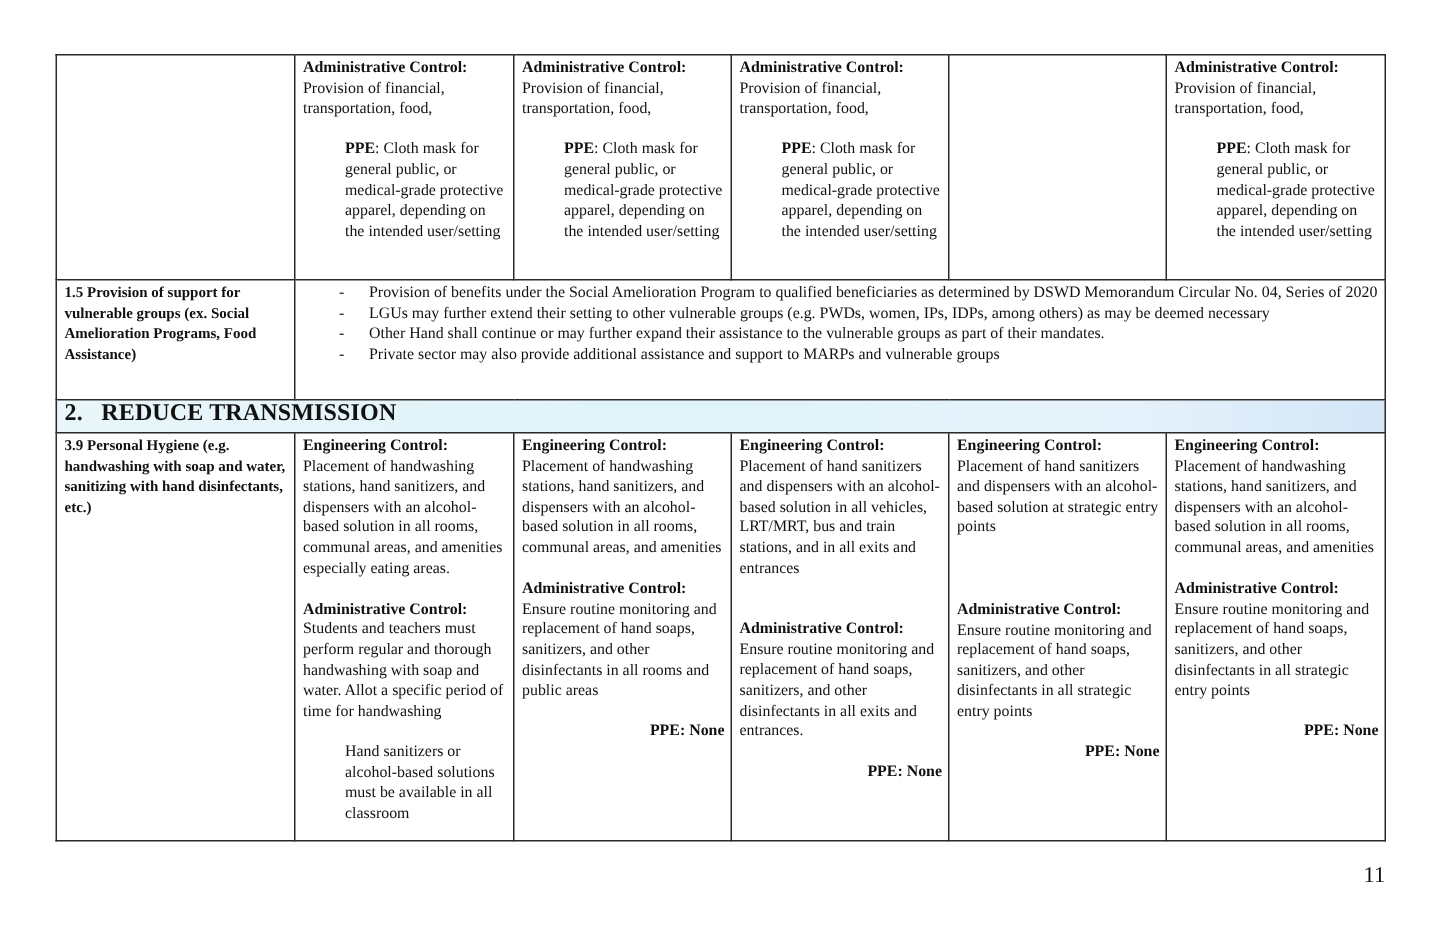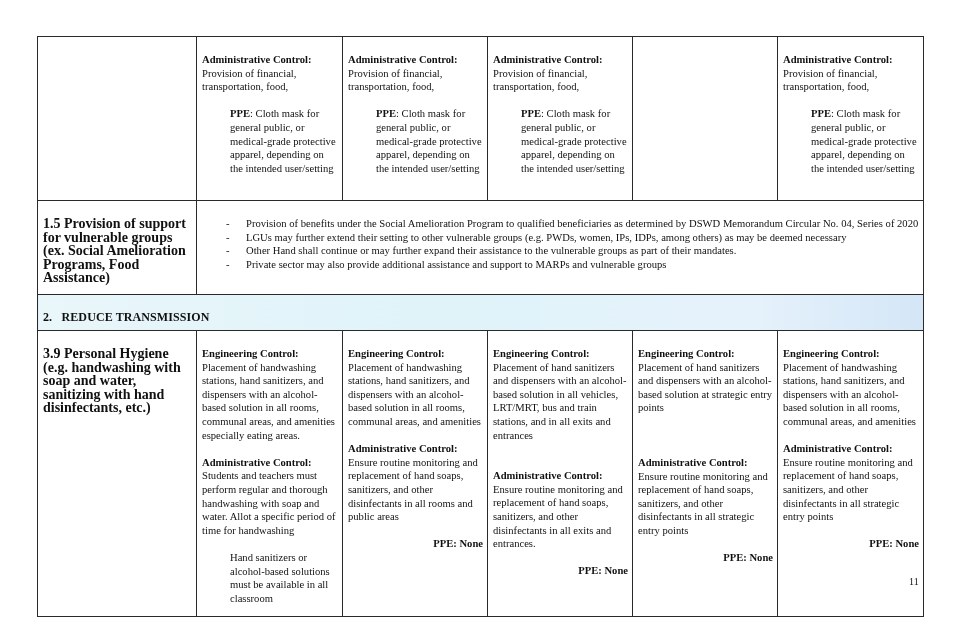--- a/index.html
+++ b/index.html
@@ -9,47 +9,47 @@
     color: #111;
   }
   .page { position: absolute; left: 0; top: 0; width: 960px; height: 627px; background: #fff; }
   table.guidelines {
     position: absolute; left: 37px; top: 36px; width: 886px;
     border-collapse: collapse; table-layout: fixed;
     font-size: 10.6px; line-height: 13.6px;
   }
   table.guidelines td {
     border: 1.3px solid #2a2a2a; vertical-align: top;
-    padding: 16px 4px 3px 5px;
+    padding: 2px 4px 3px 5px;
   }
   col.c0 { width: 159px; }
   col.c1 { width: 146px; }
   col.c2 { width: 145px; }
   col.c3 { width: 145px; }
   col.c4 { width: 145px; }
   col.c5 { width: 146px; }
   .row-ppe td { height: 144px; }
   .row-vuln td { height: 74px; }
   .row-hyg td { height: 266px; }
   .b { font-weight: bold; text-align: right; }
   .para { margin: 0 0 13.6px 0; }
   .para:last-child { margin-bottom: 0; margin-left: 28px; }
   .ctl-label { font-weight: bold; display: block; }
   .ppe-label { font-weight: bold; }
-  .row-label { font-weight: bold; font-size: 14px; line-height: 13.6px; }
+  .row-label { font-weight: bold; font-size: 10px; line-height: 13.6px; }
   td.section-head {
     background: linear-gradient(90deg, #e9f6fa 0%, #dff3f9 45%, #e6f2fb 80%, #d4e6f7 100%);
-    font-weight: bold; font-size: 12px; height: 16px; padding: 4px 5px;
+    font-weight: bold; font-size: 16px; height: 16px; padding: 4px 5px;
     letter-spacing: 0.1px;
   }
   ul.bullets { list-style: none; margin: 0; padding: 0 0 0 24px; }
   ul.bullets li { position: relative; padding-left: 20px; }
   ul.bullets li .dash { position: absolute; left: 0; top: 0; }
   .page-number {
-    position: absolute; left: 909px; top: 576px; font-size: 10px;
+    position: absolute; left: 909px; top: 576px; font-size: 15px;
   }
 </style>
 </head>
 <body>
 
 <div class="page">
   <table class="guidelines">
     <colgroup>
       <col class="c0">
         <col class="c1">

